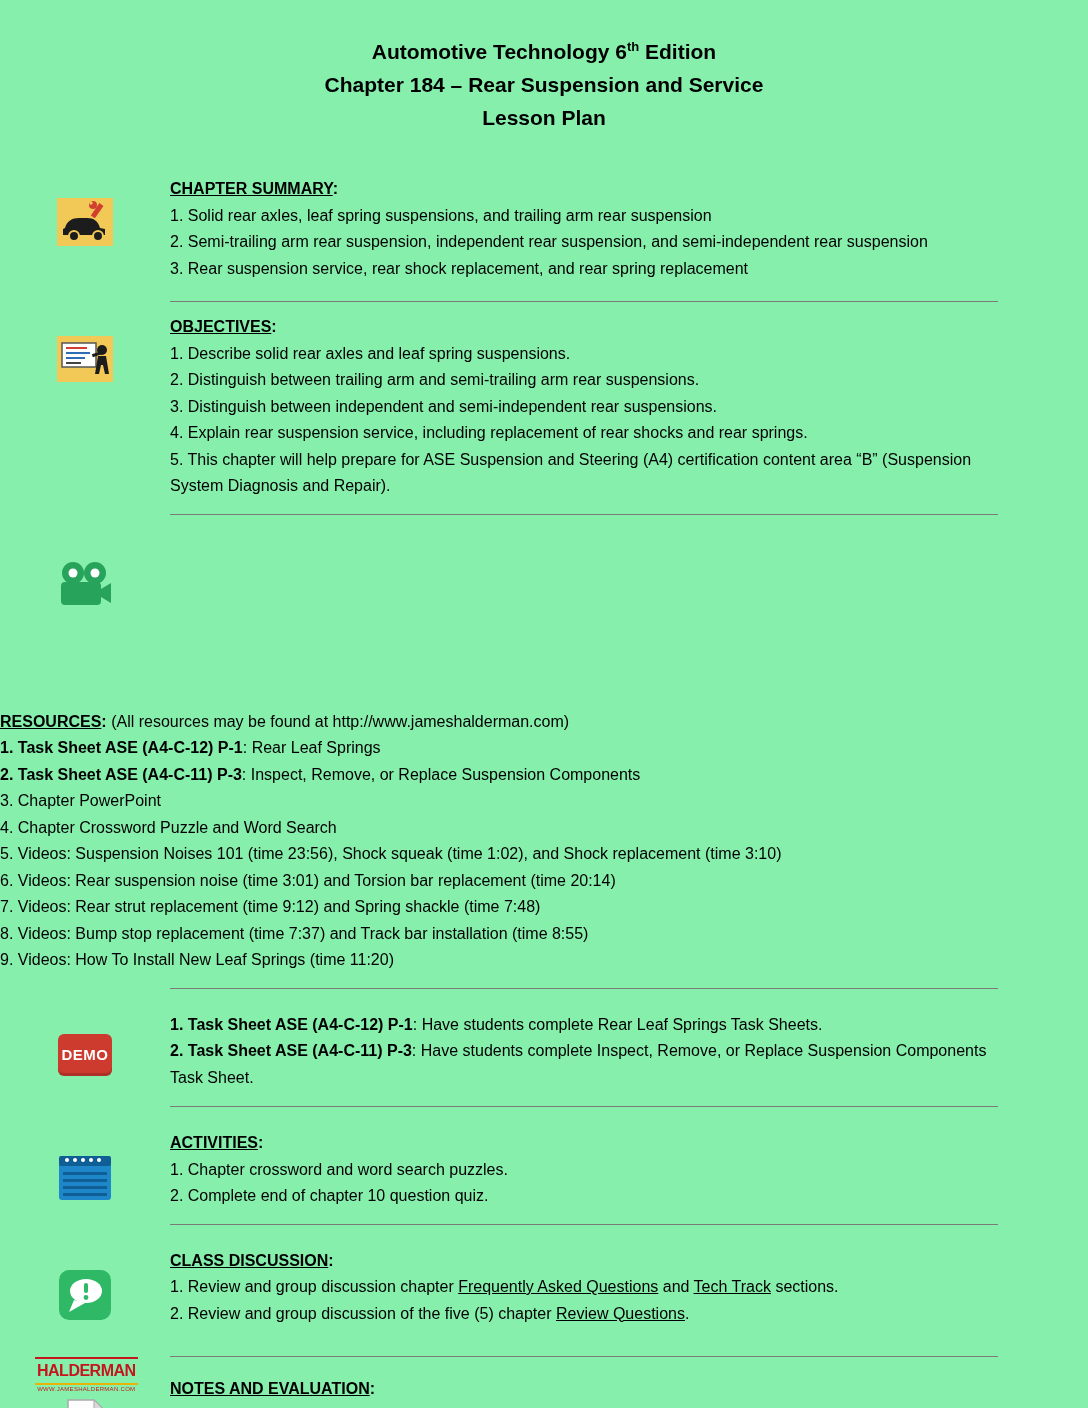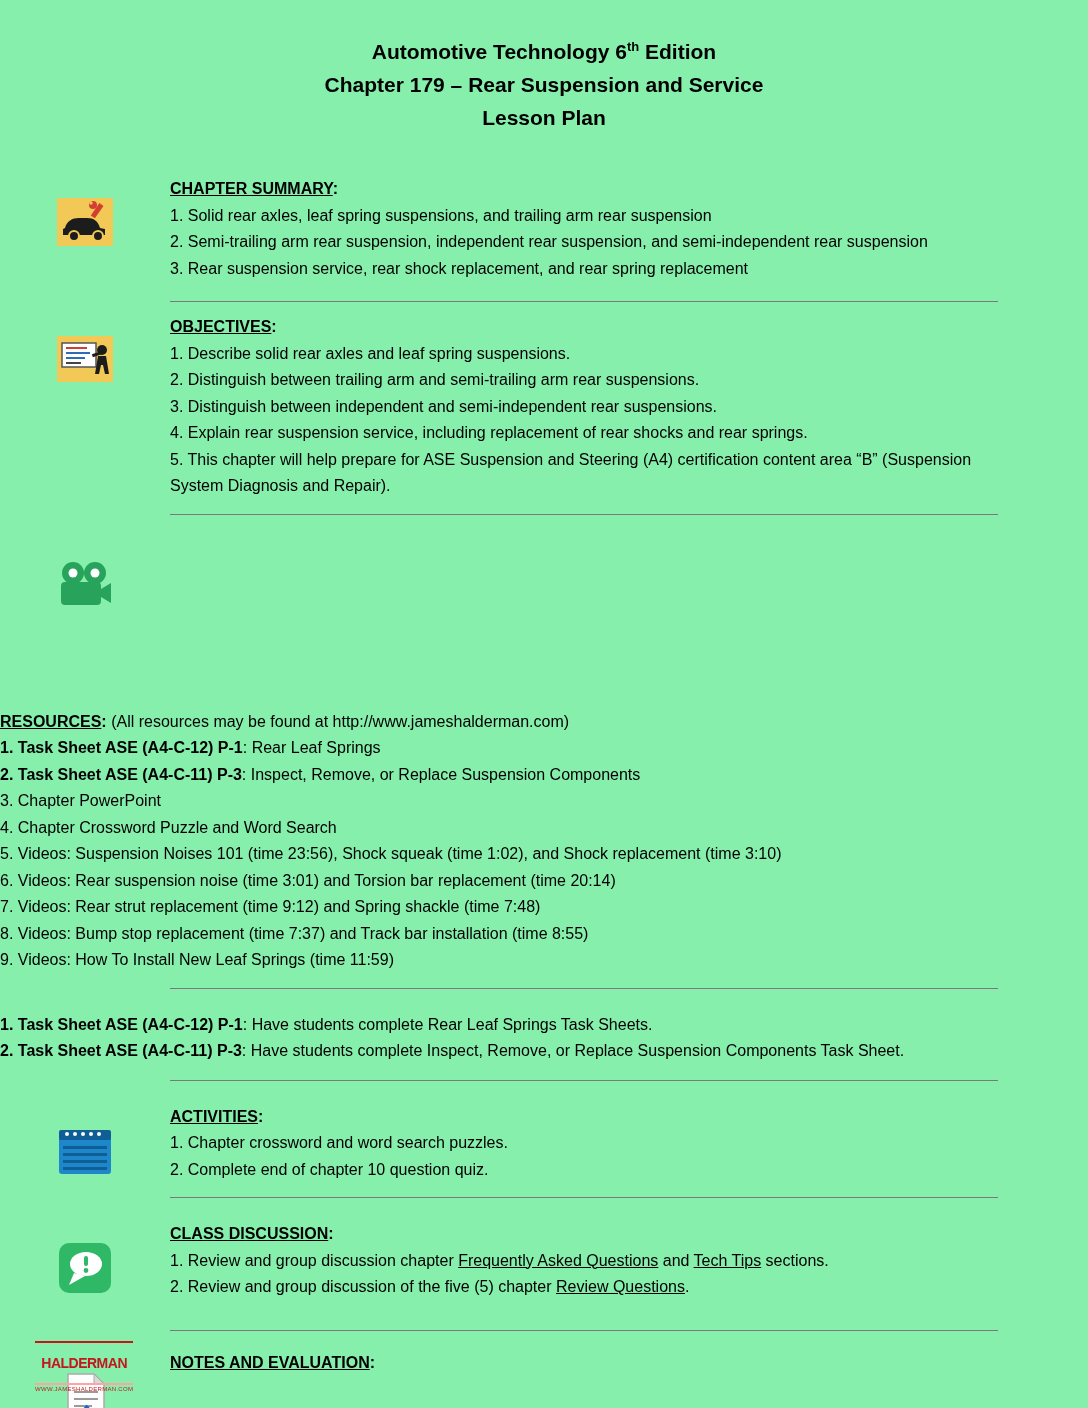--- a/index.html
+++ b/index.html
@@ -36,32 +36,32 @@
   #sec-discussion { margin-top:23px; }
   #hr6 { margin-top:29px; }
   #sec-notes      { margin-top:19px; }
   #hr7 { margin-top:64px; }
 
   .demo-badge { width:54px; height:42px; background:#cd3a2e; border-radius:6px; color:#fff;
     font-weight:bold; display:flex; align-items:center; justify-content:center;
     font-size:15px; letter-spacing:0.5px; box-shadow:inset 0 -3px 0 rgba(0,0,0,0.15); }
 
   .footer-logo { position:absolute; left:35px; bottom:16px; text-align:center; }
-  .logo-word { color:#c4161c; font-weight:bold; font-size:14px; letter-spacing:-0.5px;
-    border-top:2px solid #c4161c; border-bottom:2px solid #fca5a5; padding:8px 2px; line-height:24px; }
+  .logo-word { color:#c4161c; font-weight:bold; font-size:16px; letter-spacing:-0.5px;
+    border-top:2px solid #c4161c; border-bottom:2px solid #eab308; padding:0 2px; line-height:24px; }
   .logo-sub { color:#c4161c; font-size:6px; margin-top:1px; letter-spacing:0.3px; }
 </style>
 </head>
 <body>
 
 <div class="page">
 
   <header class="doc-header">
     <div><span>Automotive Technology 6</span><sup>th</sup><span> Edition</span></div>
-    <div>Chapter 179 – Rear Suspension and Service</div>
+    <div>Chapter 184 – Rear Suspension and Service</div>
     <div>Lesson Plan</div>
   </header>
 
   <section class="section" id="sec-summary">
     <div class="icon-cell">
       <svg width="56" height="48" viewBox="0 0 56 48">
         <rect width="56" height="48" fill="#f2c957"></rect>
         <g fill="#d23f31">
           <rect x="38" y="5" width="5" height="15" transform="rotate(35 40 12)"></rect>
           <circle cx="36" cy="7" r="4"></circle>
@@ -124,26 +124,31 @@
     <div class="text-cell">
       <p class="heading"><span class="hd">RESOURCES</span><span>:</span><span class="note"> (All resources may be found at http://www.jameshalderman.com)</span></p>
       <p class="line"><span class="bold">1. Task Sheet ASE (A4-C-12) P-1</span><span>: Rear Leaf Springs</span></p>
       <p class="line"><span class="bold">2. Task Sheet ASE (A4-C-11) P-3</span><span>: Inspect, Remove, or Replace Suspension Components</span></p>
       <p class="line">3. Chapter PowerPoint</p>
       <p class="line">4. Chapter Crossword Puzzle and Word Search</p>
       <p class="line">5. Videos: Suspension Noises 101 (time 23:56), Shock squeak (time 1:02), and Shock replacement (time 3:10)</p>
       <p class="line">6. Videos: Rear suspension noise (time 3:01) and Torsion bar replacement (time 20:14)</p>
       <p class="line">7. Videos: Rear strut replacement (time 9:12) and Spring shackle (time 7:48)</p>
       <p class="line">8. Videos: Bump stop replacement (time 7:37) and Track bar installation (time 8:55)</p>
-      <p class="line">9. Videos: How To Install New Leaf Springs (time 11:59)</p>
+      <p class="line">9. Videos: How To Install New Leaf Springs (time 11:20)</p>
     </div>
   </section>
   <hr class="sep" id="hr3">
 
   <section class="section" id="sec-activities">
+    <div class="icon-cell">
+      <div class="demo-badge">
+          <span>DEMO</span>
+        </div>
+    </div>
     <div class="text-cell">
       <p class="line"><span class="bold">1. Task Sheet ASE (A4-C-12) P-1</span><span>: Have students complete Rear Leaf Springs Task Sheets.</span></p>
       <p class="line"><span class="bold">2. Task Sheet ASE (A4-C-11) P-3</span><span>: Have students complete Inspect, Remove, or Replace Suspension Components Task Sheet.</span></p>
     </div>
   </section>
   <hr class="sep" id="hr4">
 
   <section class="section" id="sec-assignments">
     <div class="icon-cell">
       <svg width="56" height="50" viewBox="0 0 56 50">
@@ -177,21 +182,21 @@
       <svg width="52" height="50" viewBox="0 0 52 50">
         <rect x="0" y="0" width="52" height="50" rx="10" fill="#2fb966"></rect>
         <ellipse cx="27" cy="21" rx="16" ry="12" fill="#ffffff"></ellipse>
         <polygon points="15,30 10,42 26,33" fill="#ffffff"></polygon>
         <rect x="25" y="13" width="4" height="10" rx="2" fill="#2fb966"></rect>
         <circle cx="27" cy="27.5" r="2.4" fill="#2fb966"></circle>
       </svg>
     </div>
     <div class="text-cell">
       <p class="heading"><span class="hd">CLASS DISCUSSION</span><span>:</span></p>
-      <p class="line"><span>1. Review and group discussion chapter </span><span class="u">Frequently Asked Questions</span><span> and </span><span class="u">Tech Tips</span><span> sections.</span></p>
+      <p class="line"><span>1. Review and group discussion chapter </span><span class="u">Frequently Asked Questions</span><span> and </span><span class="u">Tech Track</span><span> sections.</span></p>
       <p class="line"><span>2. Review and group discussion of the five (5) chapter </span><span class="u">Review Questions</span><span>.</span></p>
     </div>
   </section>
   <hr class="sep" id="hr6">
 
   <section class="section" id="sec-notes">
     <div class="icon-cell">
       <svg width="46" height="54" viewBox="0 0 46 54">
         <path d="M6 2 h26 l10 10 v40 h-36 z" fill="#fdfdfd" stroke="#aaaaaa" stroke-width="1.5"></path>
         <path d="M32 2 l10 10 h-10 z" fill="#d8d8d8" stroke="#aaaaaa" stroke-width="1"></path>

